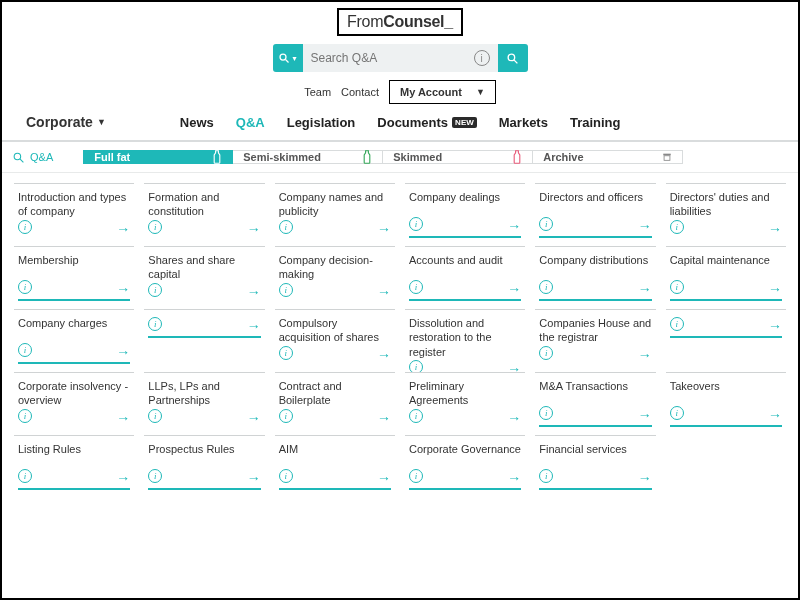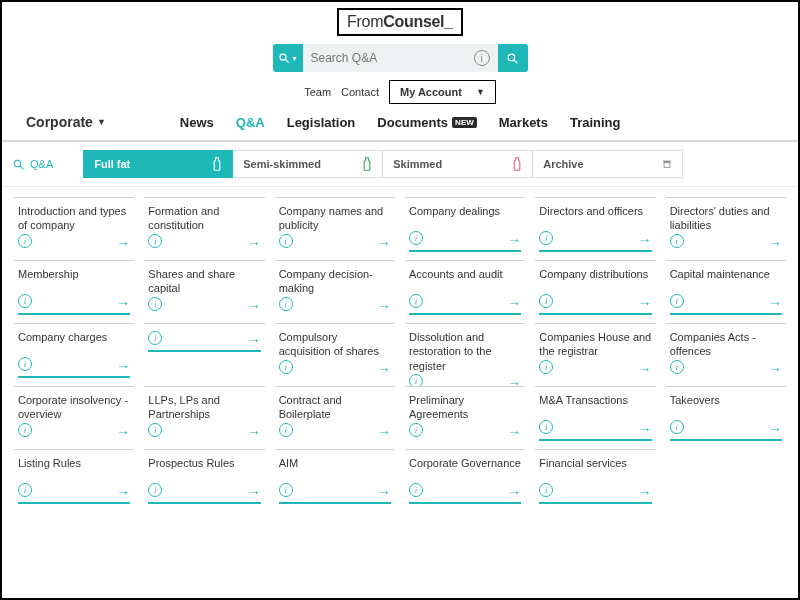--- a/index.html
+++ b/index.html
@@ -28,21 +28,21 @@
   .nav-primary .caret { font-size: 9px; }
   .nav-spacer { width: 30px; }
   .nav-item { font-size: 13px; font-weight: 700; color: #222; cursor: pointer; display: flex; align-items: center; gap: 4px; }
   .nav-item.active { color: #1eb8b8; }
   .nav-badge { background: #2a2a2a; color: #fff; font-size: 8px; padding: 1px 3px; border-radius: 2px; font-weight: 700; }
 
   .subbar { display: flex; align-items: center; padding: 8px 10px; gap: 10px; border-bottom: 1px solid #e8eaea; }
   .crumb { display: flex; align-items: center; gap: 5px; color: #1eb8b8; font-size: 11px; cursor: pointer; }
   .crumb svg { width: 13px; height: 13px; }
   .tabs { display: flex; flex: 1; gap: 0; margin-left: 20px; }
-  .tab { flex: 0 0 150px; height: 28px; border: 1px solid #d9dcdd; background: #fff; display: flex; align-items: center; justify-content: space-between; padding: 0 10px; font-size: 11px; font-weight: 600; color: #555; cursor: pointer; }
+  .tab { flex: 0 0 150px; height: 14px; border: 1px solid #d9dcdd; background: #fff; display: flex; align-items: center; justify-content: space-between; padding: 0 10px; font-size: 11px; font-weight: 600; color: #555; cursor: pointer; }
   .tab + .tab { border-left: none; }
   .tab.active { background: #1eb8b8; color: #fff; border-color: #1eb8b8; }
   .tab-icon { width: 10px; display: flex; justify-content: center; }
 
   .cards { padding: 10px 12px; display: grid; grid-template-columns: repeat(6, 1fr); gap: 8px 10px; }
   .card { background: #fff; border-top: 1px solid #d0d3d4; display: flex; flex-direction: column; height: 55px; padding: 6px 4px 0; cursor: pointer; }
   .card-title { font-size: 11px; color: #333; line-height: 1.3; flex: 1; }
   .card-foot { display: flex; justify-content: space-between; align-items: center; padding-bottom: 4px; }
   .card-bar { height: 2px; background: #1eb8b8; }
   .info-sm { width: 14px; height: 14px; border: 1.3px solid #1eb8b8; border-radius: 50%; display: flex; align-items: center; justify-content: center; font-size: 9px; font-style: italic; color: #1eb8b8; font-family: Georgia, serif; }
@@ -292,21 +292,20 @@
     </div>
     <div class="card">
       <div class="card-title">Companies House and the registrar</div>
       <div class="card-foot">
         <div class="info-sm">i</div>
         <div class="arrow-sm">→</div>
       </div>
       <div class="card-bar"></div>
     </div>
     <div class="card">
-      <div class="card-title">Companies Acts - offences</div>
       <div class="card-foot">
         <div class="info-sm">i</div>
         <div class="arrow-sm">→</div>
       </div>
       <div class="card-bar"></div>
     </div>
     <div class="card">
       <div class="card-title">Corporate insolvency - overview</div>
       <div class="card-foot">
         <div class="info-sm">i</div>

